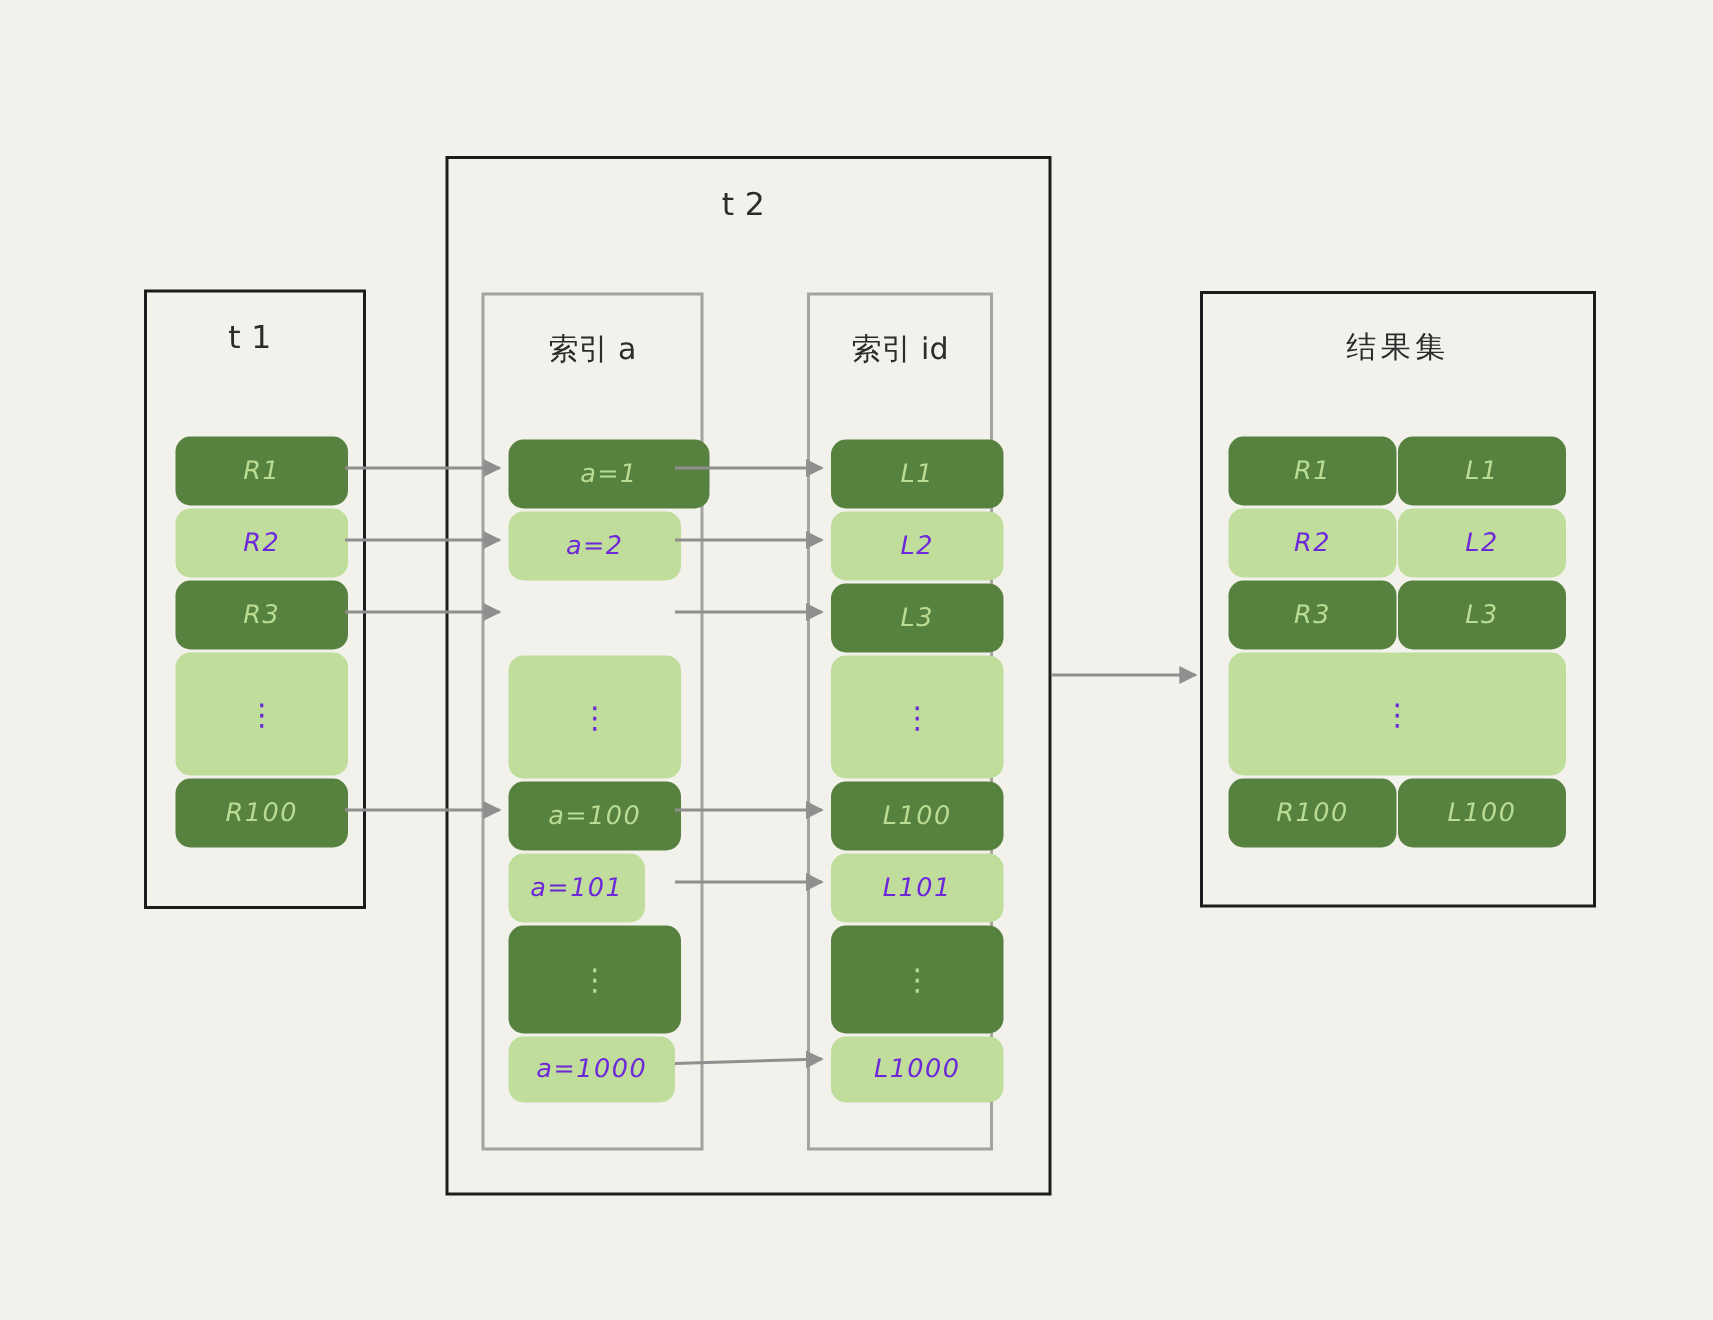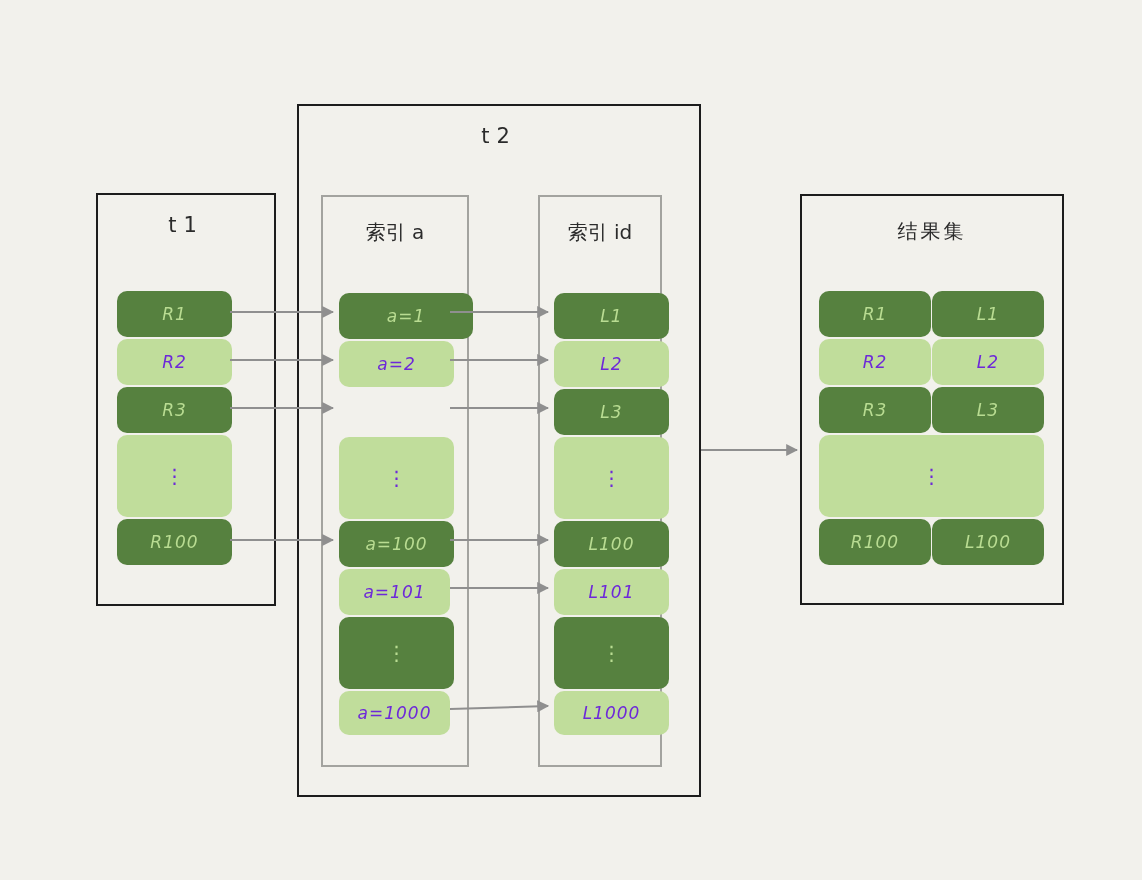--- a/index.html
+++ b/index.html
@@ -69,21 +69,21 @@
       <line x1="450" y1="360" x2="548" y2="360" marker-end="url(#ah)"></line>
       <line x1="450" y1="408" x2="548" y2="408" marker-end="url(#ah)"></line>
       <line x1="450" y1="540" x2="548" y2="540" marker-end="url(#ah)"></line>
       <line x1="450" y1="588" x2="548" y2="588" marker-end="url(#ah)"></line>
       <line x1="450" y1="709" x2="548" y2="706" marker-end="url(#ah)"></line>
 
       <line x1="701" y1="450" x2="797" y2="450" marker-end="url(#ah)"></line>
     </g>
   </svg>
 
-  <div class="outer-box" style="left:96px; top:193px; width:180px; height:413px;">
+  <div class="outer-box" style="left:96px; top:193px; width:148px; height:413px;">
     <div class="box-title spread" style="top:18px;">t1</div>
     <div class="cell dark" style="left:19px; top:96px;  width:115px; height:46px;">R1</div>
     <div class="cell light" style="left:19px; top:144px; width:115px; height:46px;">R2</div>
     <div class="cell dark" style="left:19px; top:192px; width:115px; height:46px;">R3</div>
     <div class="cell light" style="left:19px; top:240px; width:115px; height:82px;">
         <span class="dots-glyph">⋮</span>
       </div>
     <div class="cell dark" style="left:19px; top:324px; width:115px; height:46px;">R100</div>
   </div>
 
@@ -91,21 +91,21 @@
     <div class="box-title spread" style="top:18px;">t2</div>
 
     <div class="inner-box" style="left:22px; top:89px; width:148px; height:572px;padding-left:28px;">
       <div class="box-title" style="top:22px; font-size:20px;">索引 a</div>
       <div class="cell dark" style="left:16px; top:96px;  width:134px; height:46px;">a=1</div>
       <div class="cell light" style="left:16px; top:144px; width:115px; height:46px;">a=2</div>
       <div class="cell light" style="left:16px; top:240px; width:115px; height:82px;">
           <span class="dots-glyph">⋮</span>
         </div>
       <div class="cell dark" style="left:16px; top:324px; width:115px; height:46px;">a=100</div>
-      <div class="cell light" style="left:16px; top:372px; width:111px; height:46px;">a=101</div>
+      <div class="cell light" style="left:16px; top:372px; width:91px; height:46px;">a=101</div>
       <div class="cell dark" style="left:16px; top:420px; width:115px; height:72px;">
           <span class="dots-glyph">⋮</span>
         </div>
       <div class="cell light" style="left:16px; top:494px; width:111px; height:44px;">a=1000</div>
     </div>
 
     <div class="inner-box" style="left:239px; top:89px; width:124px; height:572px;">
       <div class="box-title" style="top:22px; font-size:20px;">索引 id</div>
       <div class="cell dark" style="left:14px; top:96px;  width:115px; height:46px;">L1</div>
       <div class="cell light" style="left:14px; top:144px; width:115px; height:46px;">L2</div>

